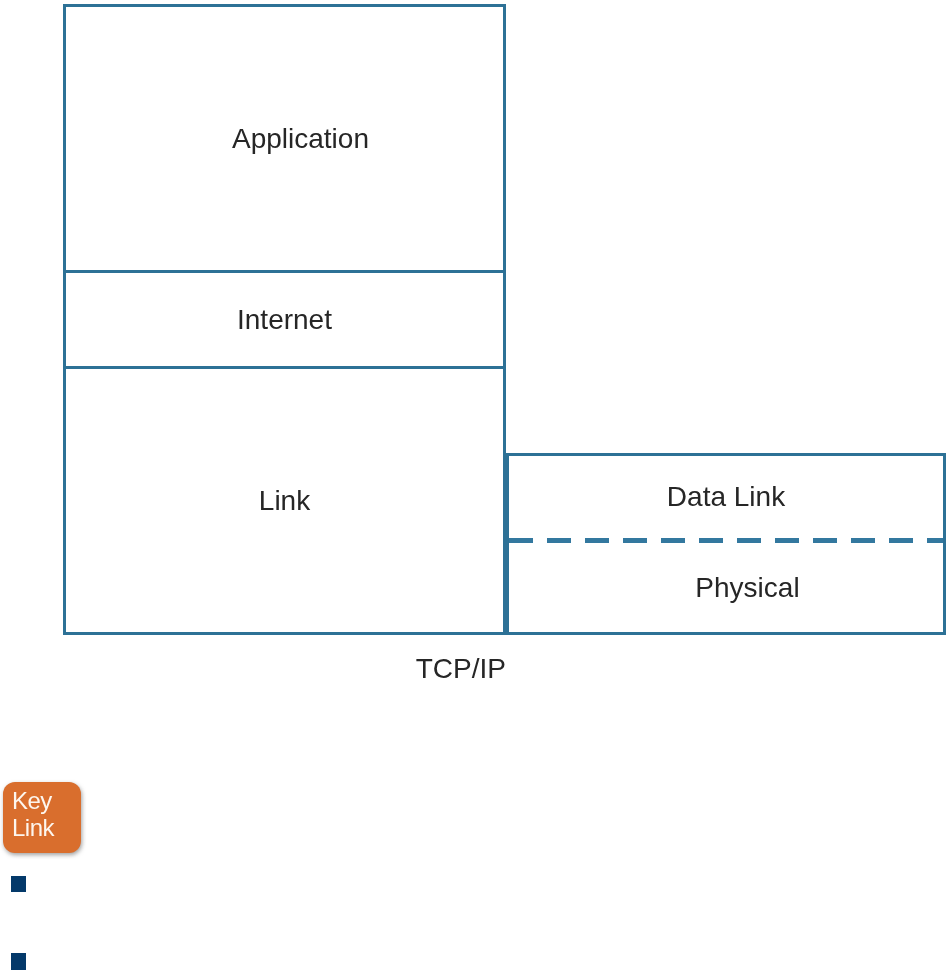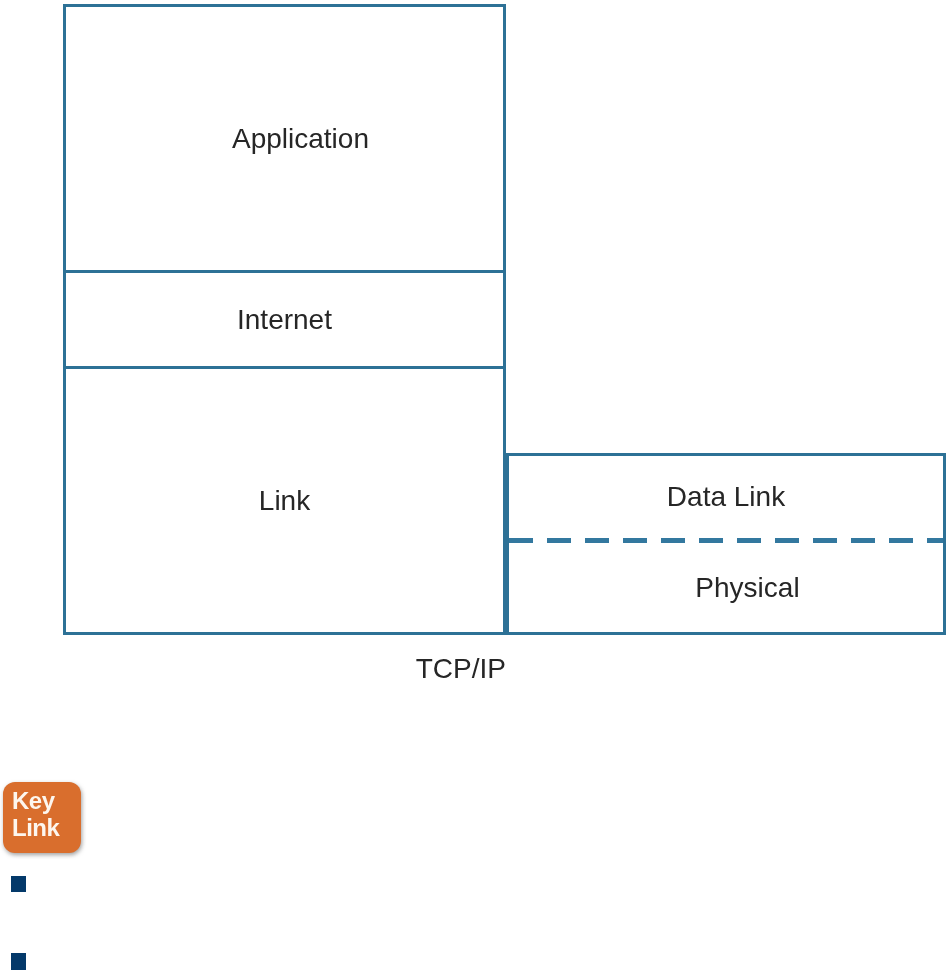--- a/index.html
+++ b/index.html
@@ -91,21 +91,21 @@
     left: 3px;
     top: 782px;
     width: 78px;
     height: 71px;
     background: #d96e2d;
     border-radius: 12px;
     box-shadow: 1px 2px 4px rgba(110, 110, 110, 0.65);
     box-sizing: border-box;
     padding: 5px 0 0 9px;
     color: #fdf6ee;
-    font-weight: bold;
+    font-weight: normal;
     font-size: 24px;
     line-height: 27px;
     letter-spacing: -0.5px;
   }
   .key-topic-badge span { display: block; }
 
   
   .bullet-square {
     position: absolute;
     left: 11px;

